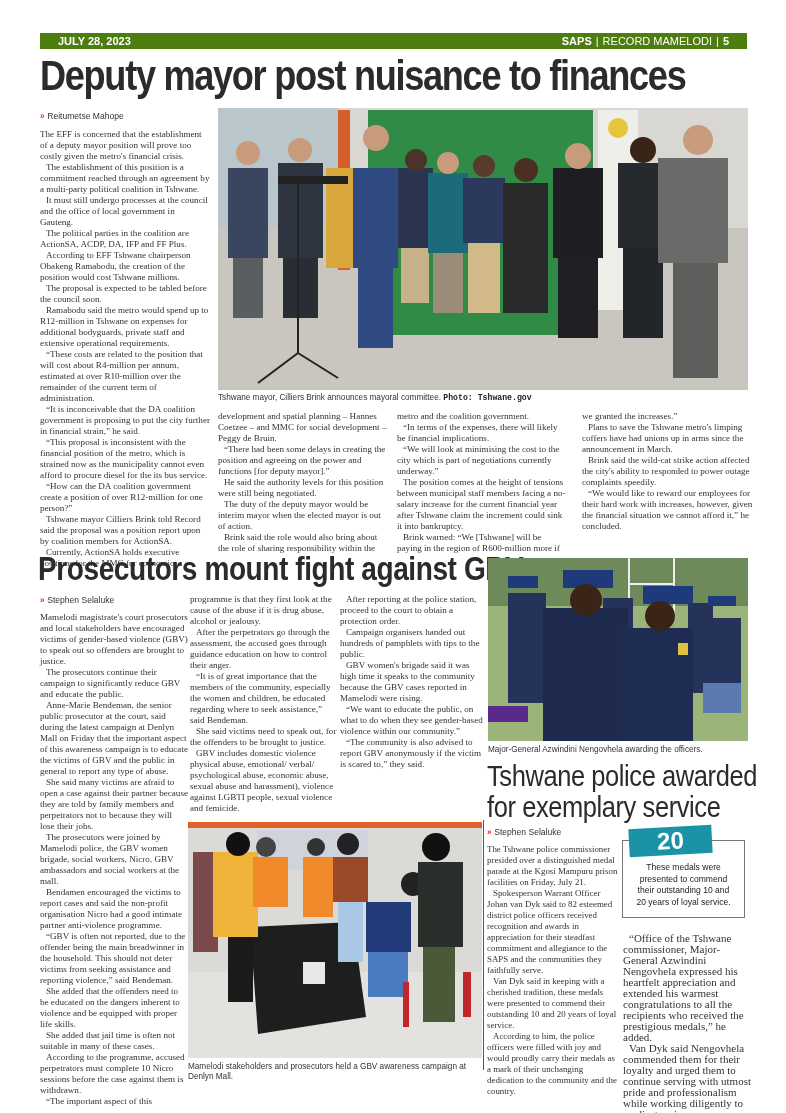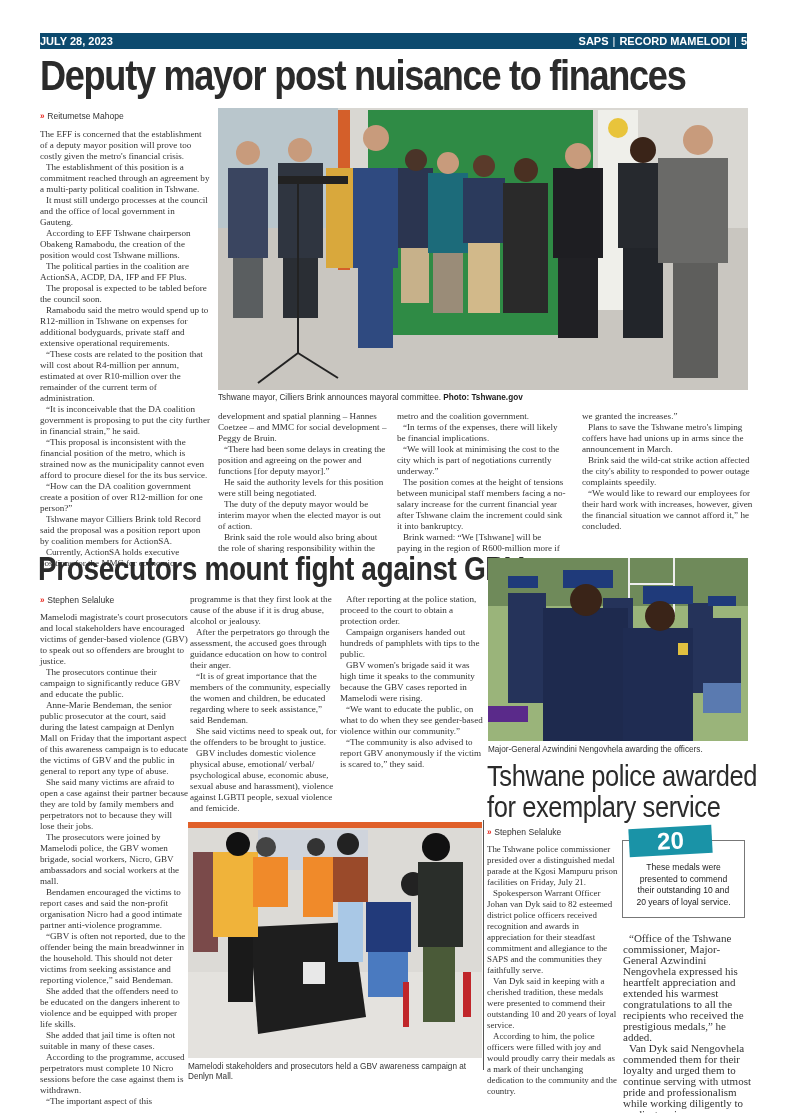--- a/index.html
+++ b/index.html
@@ -1,38 +1,38 @@
 <!DOCTYPE html>
 <html><head>
 <meta charset="utf-8">
 <style>
   * { box-sizing: border-box; margin: 0; padding: 0; }
   html, body { width: 786px; height: 1113px; background: #ffffff; overflow: hidden; }
   body { position: relative; font-family: "Liberation Serif", serif; color: #2a2a2a; }
 
-  .topbar { position: absolute; left: 40px; top: 33px; width: 707px; height: 16px; background: #0c4a6e; color: #fff;
-    font-family: "Liberation Sans", sans-serif; font-weight: bold; font-size: 11px; display: flex; align-items: center; justify-content: space-between; padding: 0 0; transform: scaleY(1); }
+  .topbar { position: absolute; left: 40px; top: 33px; width: 707px; height: 16px; background: #4d7c0f; color: #fff;
+    font-family: "Liberation Sans", sans-serif; font-weight: bold; font-size: 11px; display: flex; align-items: center; justify-content: space-between; padding: 0 18px; transform: scaleY(1); }
   .topbar .date { letter-spacing: 0; font-stretch: condensed; }
   .topbar .right { display: flex; align-items: center; gap: 4px; }
   .topbar .sep { font-weight: normal; }
-  .topbar .pub { font-weight: bold; }
+  .topbar .pub { font-weight: normal; }
 
   .headline1 { position: absolute; left: 40px; top: 52px; font-family: "Liberation Sans", sans-serif; font-weight: bold; font-size: 42px; color: #2b2b2b;
     letter-spacing: -1.5px; transform: scaleX(0.86); transform-origin: left top; white-space: nowrap; line-height: 48px; }
 
   .byline { position: absolute; font-family: "Liberation Sans", sans-serif; font-size: 9.5px; color: #333; white-space: nowrap; transform: scaleX(0.9); transform-origin: left top; }
   .byline .arrow { color: #e8241b; font-weight: bold; margin-right: 3px; font-size: 9px; }
 
   .col { position: absolute; font-size: 9.1px; line-height: 11px; text-align: left; color: #333; }
   .col p { text-indent: 6px; }
   .col p.first { text-indent: 0; }
 
   .photo { position: absolute; overflow: hidden; }
   .caption { position: absolute; font-family: "Liberation Sans", sans-serif; font-size: 8.2px; color: #333; line-height: 10px; }
-  .caption b { color: #222; }
+  .caption b { color: #222; font-family: Liberation Mono, monospace; }
 
   .headline2 { position: absolute; left: 38px; top: 550px; font-family: "Liberation Sans", sans-serif; font-size: 33px; color: #2b2b2b; letter-spacing: -0.5px;
     transform: scaleX(0.85); transform-origin: left top; white-space: nowrap; line-height: 38px; }
   .headline3 { position: absolute; left: 487px; top: 760px; font-family: "Liberation Sans", sans-serif; font-size: 30px; color: #2b2b2b; letter-spacing: -0.5px;
     transform: scaleX(0.85); transform-origin: left top; white-space: nowrap; line-height: 31px; }
 
   .vrule { position: absolute; width: 1px; background: #555; }
 
   .callout { position: absolute; left: 622px; top: 840px; width: 123px; height: 78px; border: 1px solid #777; background: #fff; }
   .callout .num { position: absolute; left: 6px; top: -14px; width: 83px; height: 28px; background: #1a93a7; color: #fff; font-family: "Liberation Sans", sans-serif; font-weight: bold;
@@ -57,22 +57,22 @@
 <h1 class="headline1">Deputy mayor post nuisance to finances</h1>
 
 <div class="byline" style="left:40px; top:110px;">
   <span class="arrow">»</span><span>Reitumetse Mahope</span>
 </div>
 
 <div class="col" style="left:40px; top:129px; width:170px;">
   <p class="first">The EFF is concerned that the establishment of a deputy mayor position will prove too costly given the metro's financial crisis.</p>
   <p>The establishment of this position is a commitment reached through an agreement by a multi-party political coalition in Tshwane.</p>
   <p>It must still undergo processes at the council and the office of local government in Gauteng.</p>
+  <p>The political parties in the coalition are ActionSA, ACDP, DA, IFP and FF Plus.</p>
   <p>According to EFF Tshwane chairperson Obakeng Ramabodu, the creation of the position would cost Tshwane millions.</p>
-  <p>The political parties in the coalition are ActionSA, ACDP, DA, IFP and FF Plus.</p>
   <p>The proposal is expected to be tabled before the council soon.</p>
   <p>Ramabodu said the metro would spend up to R12-million in Tshwane on expenses for additional bodyguards, private staff and extensive operational requirements.</p>
   <p>“These costs are related to the position that will cost about R4-million per annum, estimated at over R10-million over the remainder of the current term of administration.</p>
   <p>“It is inconceivable that the DA coalition government is proposing to put the city further in financial strain,” he said.</p>
   <p>“This proposal is inconsistent with the financial position of the metro, which is strained now as the municipality cannot even afford to procure diesel for the its bus service.</p>
   <p>“How can the DA coalition government create a position of over R12-million for one person?”</p>
   <p>Tshwane mayor Cilliers Brink told Record said the proposal was a position report upon by coalition members for ActionSA.</p>
   <p>Currently, ActionSA holds executive positions for the MMC for economic</p>
 </div>
 

